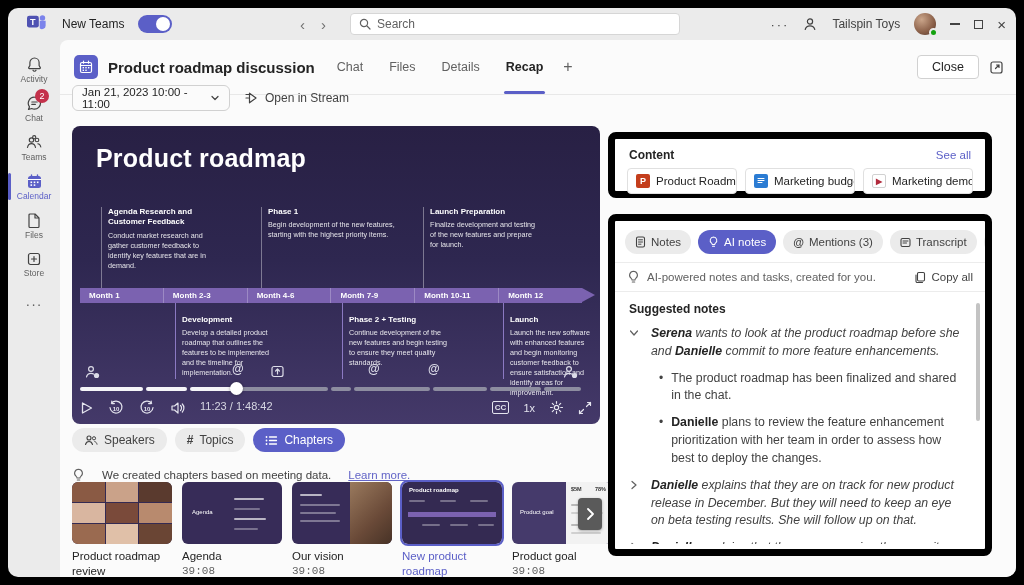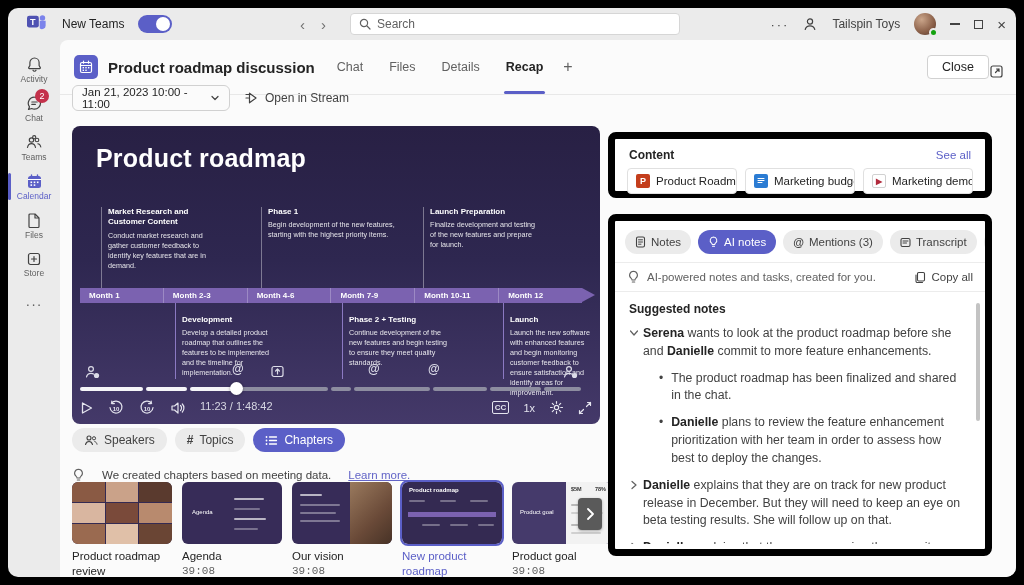--- a/index.html
+++ b/index.html
@@ -37,21 +37,21 @@
   .main { position:absolute; left:52px; top:32px; right:0; bottom:0; background:#fbfbfb; border-top-left-radius:8px; }
 
   .header { position:absolute; left:0; top:0; width:100%; height:55px; border-bottom:1px solid #e8e8e8; display:flex; align-items:center; }
   .cal-chip { width:24px; height:24px; background:#5b5fc7; border-radius:5px; margin-left:14px; display:flex; align-items:center; justify-content:center; }
   .page-title { font-size:15px; font-weight:bold; color:#242424; margin-left:10px; }
   .tabs { display:flex; align-items:center; gap:26px; margin-left:22px; height:100%; }
   .tab { font-size:12.5px; color:#616161; height:100%; display:flex; align-items:center; position:relative; }
   .tab.active { color:#242424; font-weight:bold; }
   .tab.active .underline { position:absolute; left:-2px; right:-2px; bottom:0; height:3px; border-radius:2px; background:#5b5fc7; }
   .tab-add { font-size:16px; color:#616161; margin-left:20px; }
-  .header-right { position:absolute; right:12px; display:flex; align-items:flex-end; }
+  .header-right { position:absolute; right:12px; display:flex; align-items:center; gap:10px; }
   .btn-close { background:#fff; border:1px solid #d1d1d1; border-radius:4px; font-size:12.5px; color:#242424; padding:4px 14px; }
   .popout-btn { color:#424242; display:flex; }
 
   .subheader { position:absolute; left:0; top:44px; width:100%; height:28px; display:flex; align-items:center; }
   .date-select { margin-left:12px; width:158px; height:26px; background:#fbfbfb; border:1px solid #d1d1d1; border-radius:6px; display:flex; align-items:center; justify-content:space-between; padding:0 9px; font-size:11.5px; color:#242424; }
   .stream-link { display:flex; align-items:center; gap:7px; margin-left:14px; font-size:12px; color:#424242; }
 
   
   .video { position:absolute; left:12px; top:86px; width:528px; height:298px; border-radius:8px; overflow:hidden; background:linear-gradient(180deg,#282044 0%, #2e2750 45%, #443969 100%); color:#fff; }
   .slide-title { position:absolute; left:24px; top:18px; font-size:25px; font-weight:600; letter-spacing:.2px; }
@@ -124,21 +124,21 @@
   .ficon.stream { background:#fff; border:1px solid #d1d1d1; color:#b12a3c; font-size:8px; }
 
   .notes-card { left:548px; top:174px; width:384px; height:342px; overflow:hidden; }
   .notes-tabs { display:flex; gap:7px; padding:9px 10px 8px; border-bottom:1px solid #ececec; }
   .npill { height:24px; border-radius:12px; background:#ebebeb; display:flex; align-items:center; gap:5px; padding:0 10px; font-size:11.5px; color:#424242; white-space:nowrap; }
   .npill.active { background:#5b5fc7; color:#fff; }
   .ai-banner { display:flex; align-items:center; padding:7px 12px; border-bottom:1px solid #ececec; font-size:11.5px; color:#616161; gap:7px; }
   .copy-all { margin-left:auto; display:flex; align-items:center; gap:5px; color:#424242; font-size:11.5px; }
   .notes-body { position:relative; padding:10px 22px 8px 14px; height:252px; overflow:hidden; }
   .notes-sec-title { font-size:12px; font-weight:bold; color:#242424; margin-bottom:9px; }
-  .note-row { display:flex; gap:4px; margin-bottom:9px; }
+  .note-row { display:flex; gap:12px; margin-bottom:9px;font-style:italic; }
   .note-chev { color:#616161; flex:none; margin-top:3px; display:flex; }
   .note-chev.down svg { transform:rotate(90deg); }
   .note-text { font-size:12.3px; line-height:1.45; color:#424242; }
   .note-text b { color:#242424; }
   .note-sub { display:flex; gap:8px; margin:0 0 9px 30px; }
   .note-sub .bullet { color:#424242; font-size:12px; margin-top:1px; }
   .scroll-thumb { position:absolute; right:5px; top:82px; width:4px; height:118px; border-radius:2px; background:#c3c3c3; }
 
   svg.ic { display:block; }
 </style>
@@ -320,21 +320,21 @@
             </svg>
           </span>
         <span>Open in Stream</span>
       </div>
     </div>
 
     <div class="video">
       <div class="slide-title">Product roadmap</div>
 
       <div class="sec top t0">
-        <h4>Market Research and Customer Content</h4>
+        <h4>Agenda Research and Customer Feedback</h4>
         <p>Conduct market research and gather customer feedback to identify key features that are in demand.</p>
       </div>
       <div class="sec top t1">
         <h4>Phase 1</h4>
         <p>Begin development of the new features, starting with the highest priority items.</p>
       </div>
       <div class="sec top t2">
         <h4>Launch Preparation</h4>
         <p>Finalize development and testing of the new features and prepare for launch.</p>
       </div>

